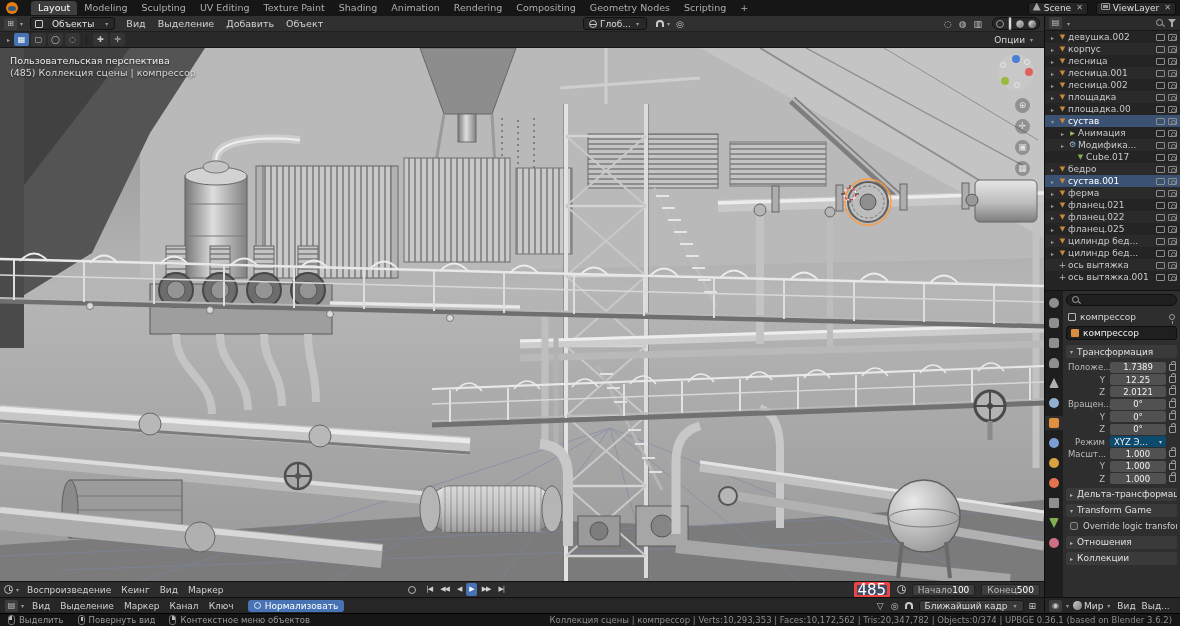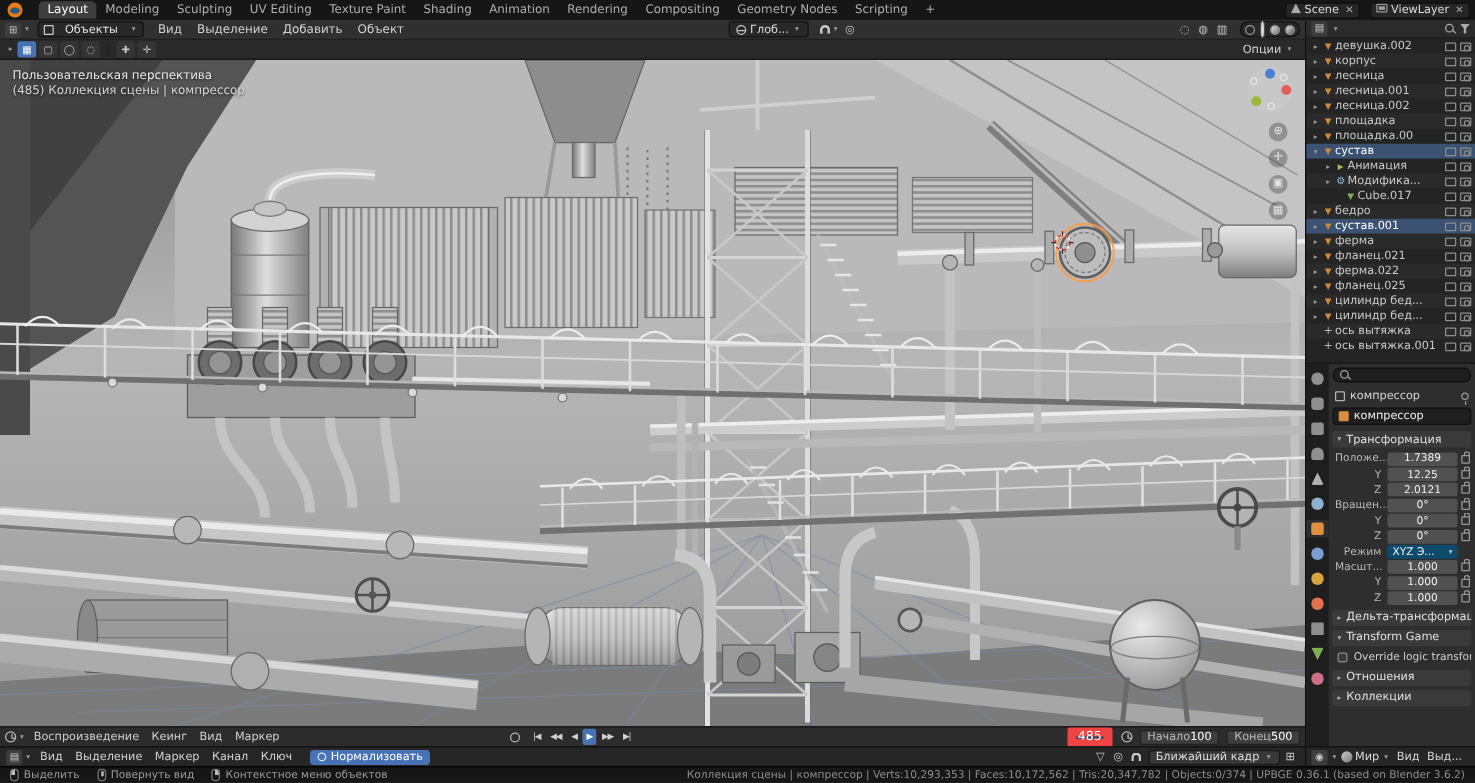--- a/index.html
+++ b/index.html
@@ -130,21 +130,21 @@
 
 .timeline{top:581px;height:16px;width:1044px;background:#2c2c2c;border-top:1px solid #121212;padding:0 4px;gap:1px}
 .clock-ic{width:9px;height:9px;border:1px solid #bbb;border-radius:50%;position:relative;flex:none}
 .clock-ic::before{content:"";position:absolute;left:4px;top:1px;width:1px;height:3px;background:#bbb}
 .clock-ic::after{content:"";position:absolute;left:4px;top:4px;width:3px;height:1px;background:#bbb}
 .tl-menu{font-size:9px;color:#d0d0d0;padding:0 5px;white-space:nowrap}
 .rec-btn{width:8px;height:8px;border:1px solid #b5b5b5;border-radius:50%;margin:0 6px}
 .playback{display:flex;align-items:center;gap:2px}
 .pb-btn{color:#cfcfcf;font-size:7px;letter-spacing:-1px;padding:0 3px;line-height:13px;border-radius:2px}
 .pb-btn.active{background:#4772b3;color:#fff}
-.framef{background:#3f4b63;border:7px solid #ef4444;border-radius:2px;height:16px;min-width:36px;display:flex;align-items:center;justify-content:center;color:#fff;font-size:10px;margin-right:6px}
+.framef{background:#3f4b63;border:3px solid #ef4444;border-radius:2px;height:16px;min-width:36px;display:flex;align-items:center;justify-content:center;color:#fff;font-size:15px;margin-right:6px}
 .range{display:flex;gap:0;background:#3e3e3e;border:1px solid #202020;border-radius:2px;height:12px;align-items:flex-start;padding:0 5px;font-size:9px;margin-left:5px;white-space:nowrap}
 .range .rl{color:#b9b9b9}.range .rv{color:#fff}
 .dope{top:597px;height:16px;width:1044px;background:#262626;border-top:1px solid #101010;padding:0 5px;gap:1px}
 .normalize{display:flex;align-items:center;gap:4px;background:#4772b3;color:#fff;border-radius:3px;height:12px;padding:0 6px;font-size:9px;margin-left:8px;white-space:nowrap}
 .norm-ic{width:7px;height:7px;border:1px solid #dfe8f5;border-radius:50%}
 .snap-dd{display:flex;align-items:center;gap:4px;background:#393939;border:1px solid #1a1a1a;border-radius:3px;height:12px;padding:0 5px;font-size:9px;color:#ddd;white-space:nowrap}
 .shader-header{position:absolute;left:0;right:0;top:581px;height:16px;background:#262626;border-top:1px solid #101010;display:flex;align-items:center;padding:0 4px;gap:2px;overflow:hidden}
 .world-ic{width:9px;height:9px;border-radius:50%;background:linear-gradient(135deg,#c9c9c9,#7e7e7e);flex:none}
 
 
@@ -678,21 +678,21 @@
             <span class="o-ic ic-mesh"></span>
             <span class="o-label">фланец.021</span>
             <span class="tg-mon"></span>
             <span class="tg-cam"></span>
           </div>
 
           <div class="o-row">
             <span class="o-ind"></span>
             <span class="o-arrow">▸</span>
             <span class="o-ic ic-mesh"></span>
-            <span class="o-label">ферма.022</span>
+            <span class="o-label">фланец.022</span>
             <span class="tg-mon"></span>
             <span class="tg-cam"></span>
           </div>
 
           <div class="o-row">
             <span class="o-ind"></span>
             <span class="o-arrow">▸</span>
             <span class="o-ic ic-mesh"></span>
             <span class="o-label">фланец.025</span>
             <span class="tg-mon"></span>

